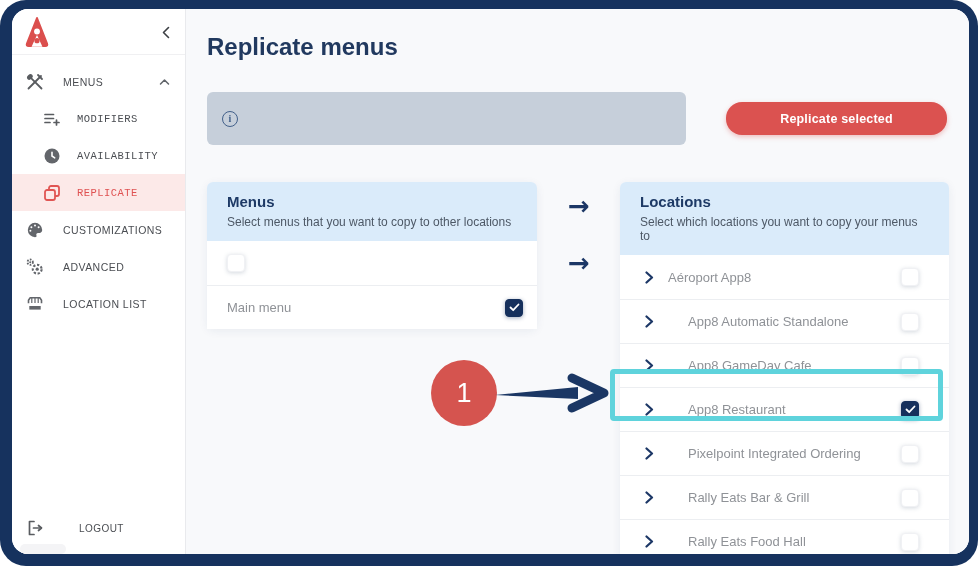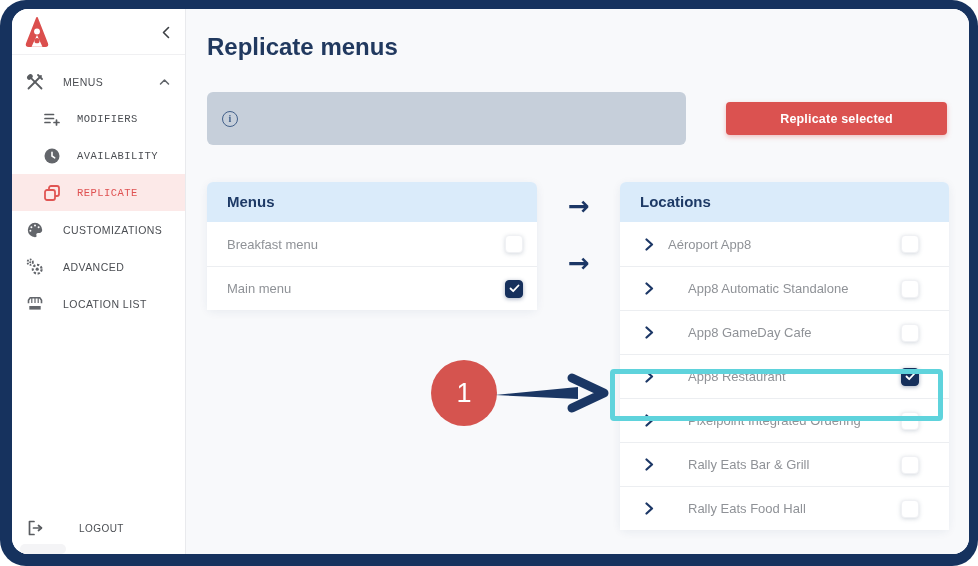--- a/index.html
+++ b/index.html
@@ -38,21 +38,21 @@
   .page-title { position:absolute; left:21px; top:24px; font-size:24px; font-weight:bold; color:#21395F; }
 
   .info-banner { position:absolute; left:21px; top:83px; width:479px; height:53px;
                  background:#C6CFDA; border-radius:6px; display:flex; align-items:center; }
   .info-icon { flex:0 0 auto; width:16px; height:16px; margin:0 12px 0 15px; border:1.4px solid #42608A;
                border-radius:50%; color:#42608A; font-size:10px; font-weight:bold;
                display:flex; align-items:center; justify-content:center; font-family:"Liberation Serif",serif; }
   .info-text { font-size:11.5px; line-height:1.55; color:#3E5C85; padding-right:14px; }
 
   .btn-primary { position:absolute; left:540px; top:93px; width:221px; height:33px;
-                 background:#DB5250; border:none; border-radius:4px; color:#fff;
+                 background:#DB5250; border:none; border-radius:16px; color:#fff;
                  font-family:"Liberation Sans",sans-serif; font-size:12.5px; font-weight:bold;
                  letter-spacing:.2px; cursor:pointer; box-shadow:0 2px 5px rgba(219,82,80,.35); }
 
   .panel { position:absolute; border-radius:6px; box-shadow:0 2px 10px rgba(22,50,94,.07); }
   .panel-menus { left:21px; top:173px; width:330px; }
   .panel-locations { left:434px; top:173px; width:329px; }
   .panel-head { background:#DAEBFA; border-radius:6px 6px 0 0; padding:11px 20px 12px 20px; }
   .panel-title { font-size:15px; font-weight:bold; color:#1E3A66; }
   .panel-sub { font-size:12px; color:#4D5866; margin-top:5px; }
   .rows { background:#fff; border-radius:0 0 6px 6px; }
@@ -192,43 +192,44 @@
 
     <div class="info-banner">
       <span class="info-icon">i</span>
     </div>
 
     <button class="btn-primary">Replicate selected</button>
 
     <div class="panel panel-menus">
       <div class="panel-head">
         <div class="panel-title">Menus</div>
+        <div class="panel-sub">Select menus that you want to copy to other locations</div>
       </div>
       <div class="rows">
         <div class="row">
-          <span class="row-label">Breakfast menu</span>
           <span class="checkbox"></span>
         </div>
         <div class="row">
           <span class="row-label">Main menu</span>
           <span class="checkbox checked">
             <svg width="11" height="9" viewBox="0 0 11 9">
               <path d="M1.5 4.5 L4.2 7.2 L9.5 1.5" fill="none" stroke="#ffffff" stroke-width="1.8" stroke-linecap="round" stroke-linejoin="round"></path>
             </svg>
           </span>
         </div>
       </div>
     </div>
 
     <div class="flow-arrow a1">→</div>
     <div class="flow-arrow a2">→</div>
 
     <div class="panel panel-locations">
       <div class="panel-head">
         <div class="panel-title">Locations</div>
+        <div class="panel-sub">Select which locations you want to copy your menus to</div>
       </div>
       <div class="rows">
 
         <div class="row">
           <svg class="chev" viewBox="0 0 9 13">
             <path d="M1.5 1.5 L7 6.5 L1.5 11.5" fill="none" stroke="#1C3766" stroke-width="2.2" stroke-linecap="round" stroke-linejoin="round"></path>
           </svg>
           <span class="row-label">Aéroport App8</span>
           <span class="checkbox"></span>
         </div>

